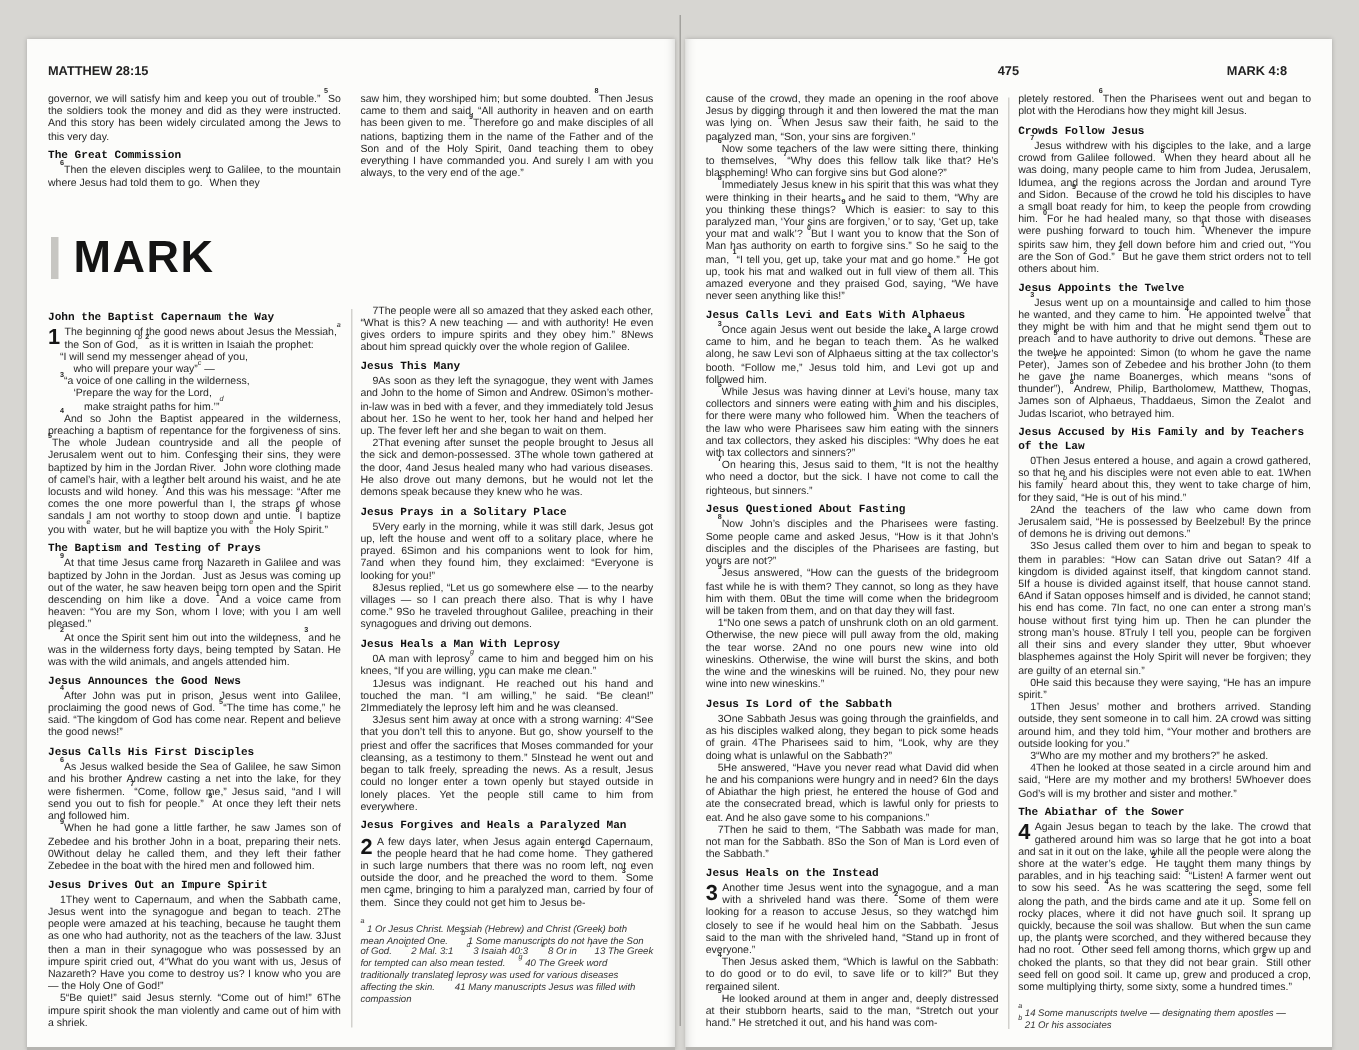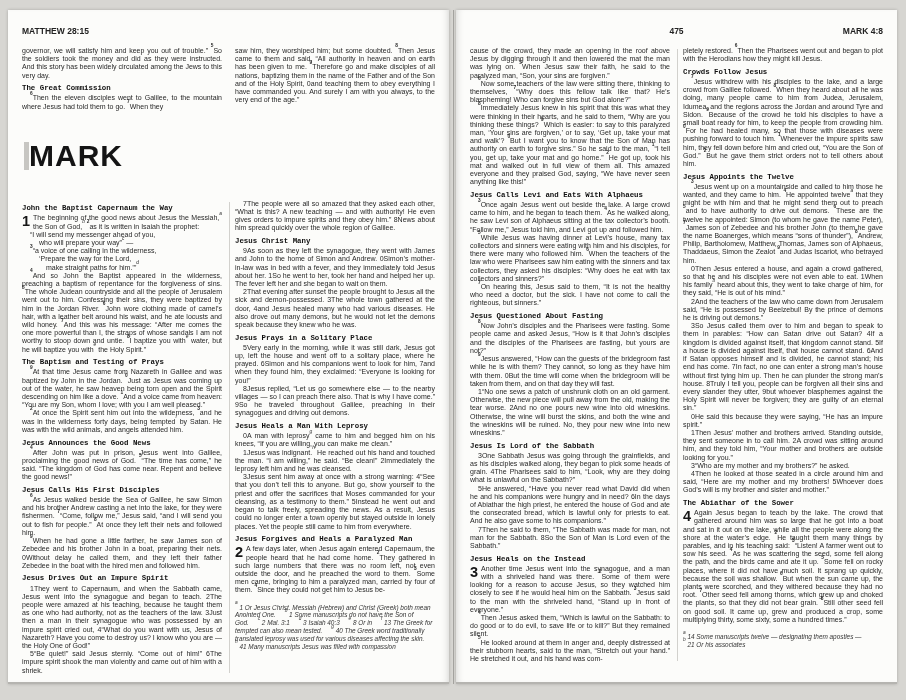--- a/index.html
+++ b/index.html
@@ -2,58 +2,58 @@
 <html><head>
 <meta charset="utf-8">
 <style>
   html,body{margin:0;padding:0;}
   body{
     width:906px;height:700px;overflow:hidden;
     background:#d7d6d2;
     font-family:"Liberation Sans", sans-serif;
     -webkit-font-smoothing:antialiased;
   }
-  .spread{position:relative;display:flex;gap:7px;padding:10px 8px 0;box-sizing:border-box;width:906px;height:700px;}
+  .spread{position:relative;display:flex;gap:7px;padding:10px 18px 0;box-sizing:border-box;width:906px;height:700px;align-items:flex-end;}
   .spread::before{
     content:"";position:absolute;left:453px;top:10px;height:674px;width:1px;
     background:#a3a29e;z-index:3;
   }
   .page{
     position:relative;width:441px;height:674px;box-sizing:border-box;
     background:#fcfcfa;
     padding:16px 14px 0 14px;
     box-shadow:0 0 3px rgba(0,0,0,.22);
     border-bottom:2px solid #b5b4b0;
     overflow:hidden;
   }
   .page.left{box-shadow:inset -6px 0 8px -7px rgba(0,0,0,.25),0 0 3px rgba(0,0,0,.22);}
   .page.right{box-shadow:inset 6px 0 8px -7px rgba(0,0,0,.25),0 0 3px rgba(0,0,0,.22);}
   .hdr{position:relative;height:12px;font-size:8.5px;font-weight:700;color:#222;margin-bottom:9px;}
   .hdr-left{position:absolute;left:0;top:0;}
   .hdr-center{position:absolute;left:0;right:0;top:0;text-align:center;}
-  .hdr-right{position:absolute;right:0;top:0;}
+  .hdr-right{position:absolute;right:16px;top:0;}
   .twocol{display:flex;gap:13px;position:relative;}
   .twocol.ruled::before{content:"";position:absolute;left:50%;top:2px;bottom:2px;width:1px;background:#d2d1cd;}
   .col{flex:1;min-width:0;}
   .para{margin:0;text-align:justify;font-size:7px;line-height:8.2px;color:#272727;text-indent:8px;}
   .para.flush{text-indent:0;}
   .bh{margin:4.5px 0 1.5px;font-size:7.4px;line-height:8.6px;font-weight:700;color:#101010;text-align:left;text-indent:0;font-family:Liberation Mono, monospace;}
   sup.v{font-size:4.8px;line-height:0;position:relative;top:-2.2px;font-weight:700;letter-spacing:0;}
   sup.fn{font-size:4.8px;line-height:0;position:relative;top:-2.2px;font-style:italic;}
   .dropcap{float:left;font-size:14.5px;line-height:15.5px;font-weight:700;color:#161616;margin:0 3px 0 0;}
   .para.chapter{text-indent:0;}
   .poetry{font-size:7px;line-height:8.2px;color:#272727;}
   .pl{text-align:left;}
   .pl.i0{padding-left:8px;}
   .pl.i1{padding-left:17px;}
   .pl.i2{padding-left:24px;}
   .footnotes{margin-top:9px;font-size:6.4px;line-height:7.8px;font-style:italic;color:#333;text-align:left;}
   .footnotes .fl{margin-right:7px;}
   .footnotes.stacked .fl{display:block;margin-right:0;}
-  .book-title{display:flex;align-items:center;gap:0;margin:30px 0 29px 2px;}
+  .book-title{display:flex;align-items:center;gap:10px;margin:30px 0 17px 2px;}
   .title-bar{width:5px;height:28px;background:#c7c6c2;}
   .title-text{font-size:30px;font-weight:600;letter-spacing:1px;color:#141414;line-height:1;}
 </style>
 </head>
 <body>
 
 <div class="spread">
 
   <div class="page left">
     <div class="hdr">
@@ -95,21 +95,21 @@
           <p class="para"><sup class="v">4</sup>After John was put in prison, Jesus went into Galilee, proclaiming the good news of God. <sup class="v">5</sup>“The time has come,” he said. “The kingdom of God has come near. Repent and believe the good news!”</p>
           <h3 class="bh">Jesus Calls His First Disciples</h3>
           <p class="para"><sup class="v">6</sup>As Jesus walked beside the Sea of Galilee, he saw Simon and his brother Andrew casting a net into the lake, for they were fishermen. <sup class="v">7</sup>“Come, follow me,” Jesus said, “and I will send you out to fish for people.” <sup class="v">8</sup>At once they left their nets and followed him.</p>
           <p class="para"><sup class="v">9</sup>When he had gone a little farther, he saw James son of Zebedee and his brother John in a boat, preparing their nets. 0Without delay he called them, and they left their father Zebedee in the boat with the hired men and followed him.</p>
           <h3 class="bh">Jesus Drives Out an Impure Spirit</h3>
           <p class="para">1They went to Capernaum, and when the Sabbath came, Jesus went into the synagogue and began to teach. 2The people were amazed at his teaching, because he taught them as one who had authority, not as the teachers of the law. 3Just then a man in their synagogue who was possessed by an impure spirit cried out, 4“What do you want with us, Jesus of Nazareth? Have you come to destroy us? I know who you are — the Holy One of God!”</p>
           <p class="para">5“Be quiet!” said Jesus sternly. “Come out of him!” 6The impure spirit shook the man violently and came out of him with a shriek.</p>
         </div>
       <div class="col">
           <p class="para">7The people were all so amazed that they asked each other, “What is this? A new teaching — and with authority! He even gives orders to impure spirits and they obey him.” 8News about him spread quickly over the whole region of Galilee.</p>
-          <h3 class="bh">Jesus Christ Many</h3>
+          <h3 class="bh">Jesus This Many</h3>
           <p class="para">9As soon as they left the synagogue, they went with James and John to the home of Simon and Andrew. 0Simon’s mother-in-law was in bed with a fever, and they immediately told Jesus about her. 1So he went to her, took her hand and helped her up. The fever left her and she began to wait on them.</p>
           <p class="para">2That evening after sunset the people brought to Jesus all the sick and demon-possessed. 3The whole town gathered at the door, 4and Jesus healed many who had various diseases. He also drove out many demons, but he would not let the demons speak because they knew who he was.</p>
           <h3 class="bh">Jesus Prays in a Solitary Place</h3>
           <p class="para">5Very early in the morning, while it was still dark, Jesus got up, left the house and went off to a solitary place, where he prayed. 6Simon and his companions went to look for him, 7and when they found him, they exclaimed: “Everyone is looking for you!”</p>
           <p class="para">8Jesus replied, “Let us go somewhere else — to the nearby villages — so I can preach there also. That is why I have come.” 9So he traveled throughout Galilee, preaching in their synagogues and driving out demons.</p>
           <h3 class="bh">Jesus Heals a Man With Leprosy</h3>
           <p class="para">0A man with leprosy<sup class="fn">g</sup> came to him and begged him on his knees, “If you are willing, you can make me clean.”</p>
           <p class="para">1Jesus was indignant.<sup class="fn">h</sup> He reached out his hand and touched the man. “I am willing,” he said. “Be clean!” 2Immediately the leprosy left him and he was cleansed.</p>
           <p class="para">3Jesus sent him away at once with a strong warning: 4“See that you don’t tell this to anyone. But go, show yourself to the priest and offer the sacrifices that Moses commanded for your cleansing, as a testimony to them.” 5Instead he went out and began to talk freely, spreading the news. As a result, Jesus could no longer enter a town openly but stayed outside in lonely places. Yet the people still came to him from everywhere.</p>
           <h3 class="bh">Jesus Forgives and Heals a Paralyzed Man</h3>
@@ -146,20 +146,21 @@
           <p class="para chapter"><span class="dropcap">3</span>Another time Jesus went into the synagogue, and a man with a shriveled hand was there. <sup class="v">2</sup>Some of them were looking for a reason to accuse Jesus, so they watched him closely to see if he would heal him on the Sabbath. <sup class="v">3</sup>Jesus said to the man with the shriveled hand, “Stand up in front of everyone.”</p>
           <p class="para"><sup class="v">4</sup>Then Jesus asked them, “Which is lawful on the Sabbath: to do good or to do evil, to save life or to kill?” But they remained silent.</p>
           <p class="para"><sup class="v">5</sup>He looked around at them in anger and, deeply distressed at their stubborn hearts, said to the man, “Stretch out your hand.” He stretched it out, and his hand was com-</p>
         </div>
       <div class="col">
           <p class="para flush">pletely restored. <sup class="v">6</sup>Then the Pharisees went out and began to plot with the Herodians how they might kill Jesus.</p>
           <h3 class="bh">Crowds Follow Jesus</h3>
           <p class="para"><sup class="v">7</sup>Jesus withdrew with his disciples to the lake, and a large crowd from Galilee followed. <sup class="v">8</sup>When they heard about all he was doing, many people came to him from Judea, Jerusalem, Idumea, and the regions across the Jordan and around Tyre and Sidon. <sup class="v">9</sup>Because of the crowd he told his disciples to have a small boat ready for him, to keep the people from crowding him. <sup class="v">0</sup>For he had healed many, so that those with diseases were pushing forward to touch him. <sup class="v">1</sup>Whenever the impure spirits saw him, they fell down before him and cried out, “You are the Son of God.” <sup class="v">2</sup>But he gave them strict orders not to tell others about him.</p>
           <h3 class="bh">Jesus Appoints the Twelve</h3>
           <p class="para"><sup class="v">3</sup>Jesus went up on a mountainside and called to him those he wanted, and they came to him. <sup class="v">4</sup>He appointed twelve<sup class="fn">a</sup> that they might be with him and that he might send them out to preach <sup class="v">5</sup>and to have authority to drive out demons. <sup class="v">6</sup>These are the twelve he appointed: Simon (to whom he gave the name Peter), <sup class="v">7</sup>James son of Zebedee and his brother John (to them he gave the name Boanerges, which means “sons of thunder”), <sup class="v">8</sup>Andrew, Philip, Bartholomew, Matthew, Thomas, James son of Alphaeus, Thaddaeus, Simon the Zealot <sup class="v">9</sup>and Judas Iscariot, who betrayed him.</p>
+          <h3 class="bh">Jesus Accused by His Family and by Teachers of the Law</h3>
           <p class="para">0Then Jesus entered a house, and again a crowd gathered, so that he and his disciples were not even able to eat. 1When his family<sup class="fn">b</sup> heard about this, they went to take charge of him, for they said, “He is out of his mind.”</p>
           <p class="para">2And the teachers of the law who came down from Jerusalem said, “He is possessed by Beelzebul! By the prince of demons he is driving out demons.”</p>
           <p class="para">3So Jesus called them over to him and began to speak to them in parables: “How can Satan drive out Satan? 4If a kingdom is divided against itself, that kingdom cannot stand. 5If a house is divided against itself, that house cannot stand. 6And if Satan opposes himself and is divided, he cannot stand; his end has come. 7In fact, no one can enter a strong man’s house without first tying him up. Then he can plunder the strong man’s house. 8Truly I tell you, people can be forgiven all their sins and every slander they utter, 9but whoever blasphemes against the Holy Spirit will never be forgiven; they are guilty of an eternal sin.”</p>
           <p class="para">0He said this because they were saying, “He has an impure spirit.”</p>
           <p class="para">1Then Jesus’ mother and brothers arrived. Standing outside, they sent someone in to call him. 2A crowd was sitting around him, and they told him, “Your mother and brothers are outside looking for you.”</p>
           <p class="para">3“Who are my mother and my brothers?” he asked.</p>
           <p class="para">4Then he looked at those seated in a circle around him and said, “Here are my mother and my brothers! 5Whoever does God’s will is my brother and sister and mother.”</p>
           <h3 class="bh">The Abiathar of the Sower</h3>
           <p class="para chapter"><span class="dropcap">4</span>Again Jesus began to teach by the lake. The crowd that gathered around him was so large that he got into a boat and sat in it out on the lake, while all the people were along the shore at the water’s edge. <sup class="v">2</sup>He taught them many things by parables, and in his teaching said: <sup class="v">3</sup>“Listen! A farmer went out to sow his seed. <sup class="v">4</sup>As he was scattering the seed, some fell along the path, and the birds came and ate it up. <sup class="v">5</sup>Some fell on rocky places, where it did not have much soil. It sprang up quickly, because the soil was shallow. <sup class="v">6</sup>But when the sun came up, the plants were scorched, and they withered because they had no root. <sup class="v">7</sup>Other seed fell among thorns, which grew up and choked the plants, so that they did not bear grain. <sup class="v">8</sup>Still other seed fell on good soil. It came up, grew and produced a crop, some multiplying thirty, some sixty, some a hundred times.”</p>
           <div class="footnotes stacked">

